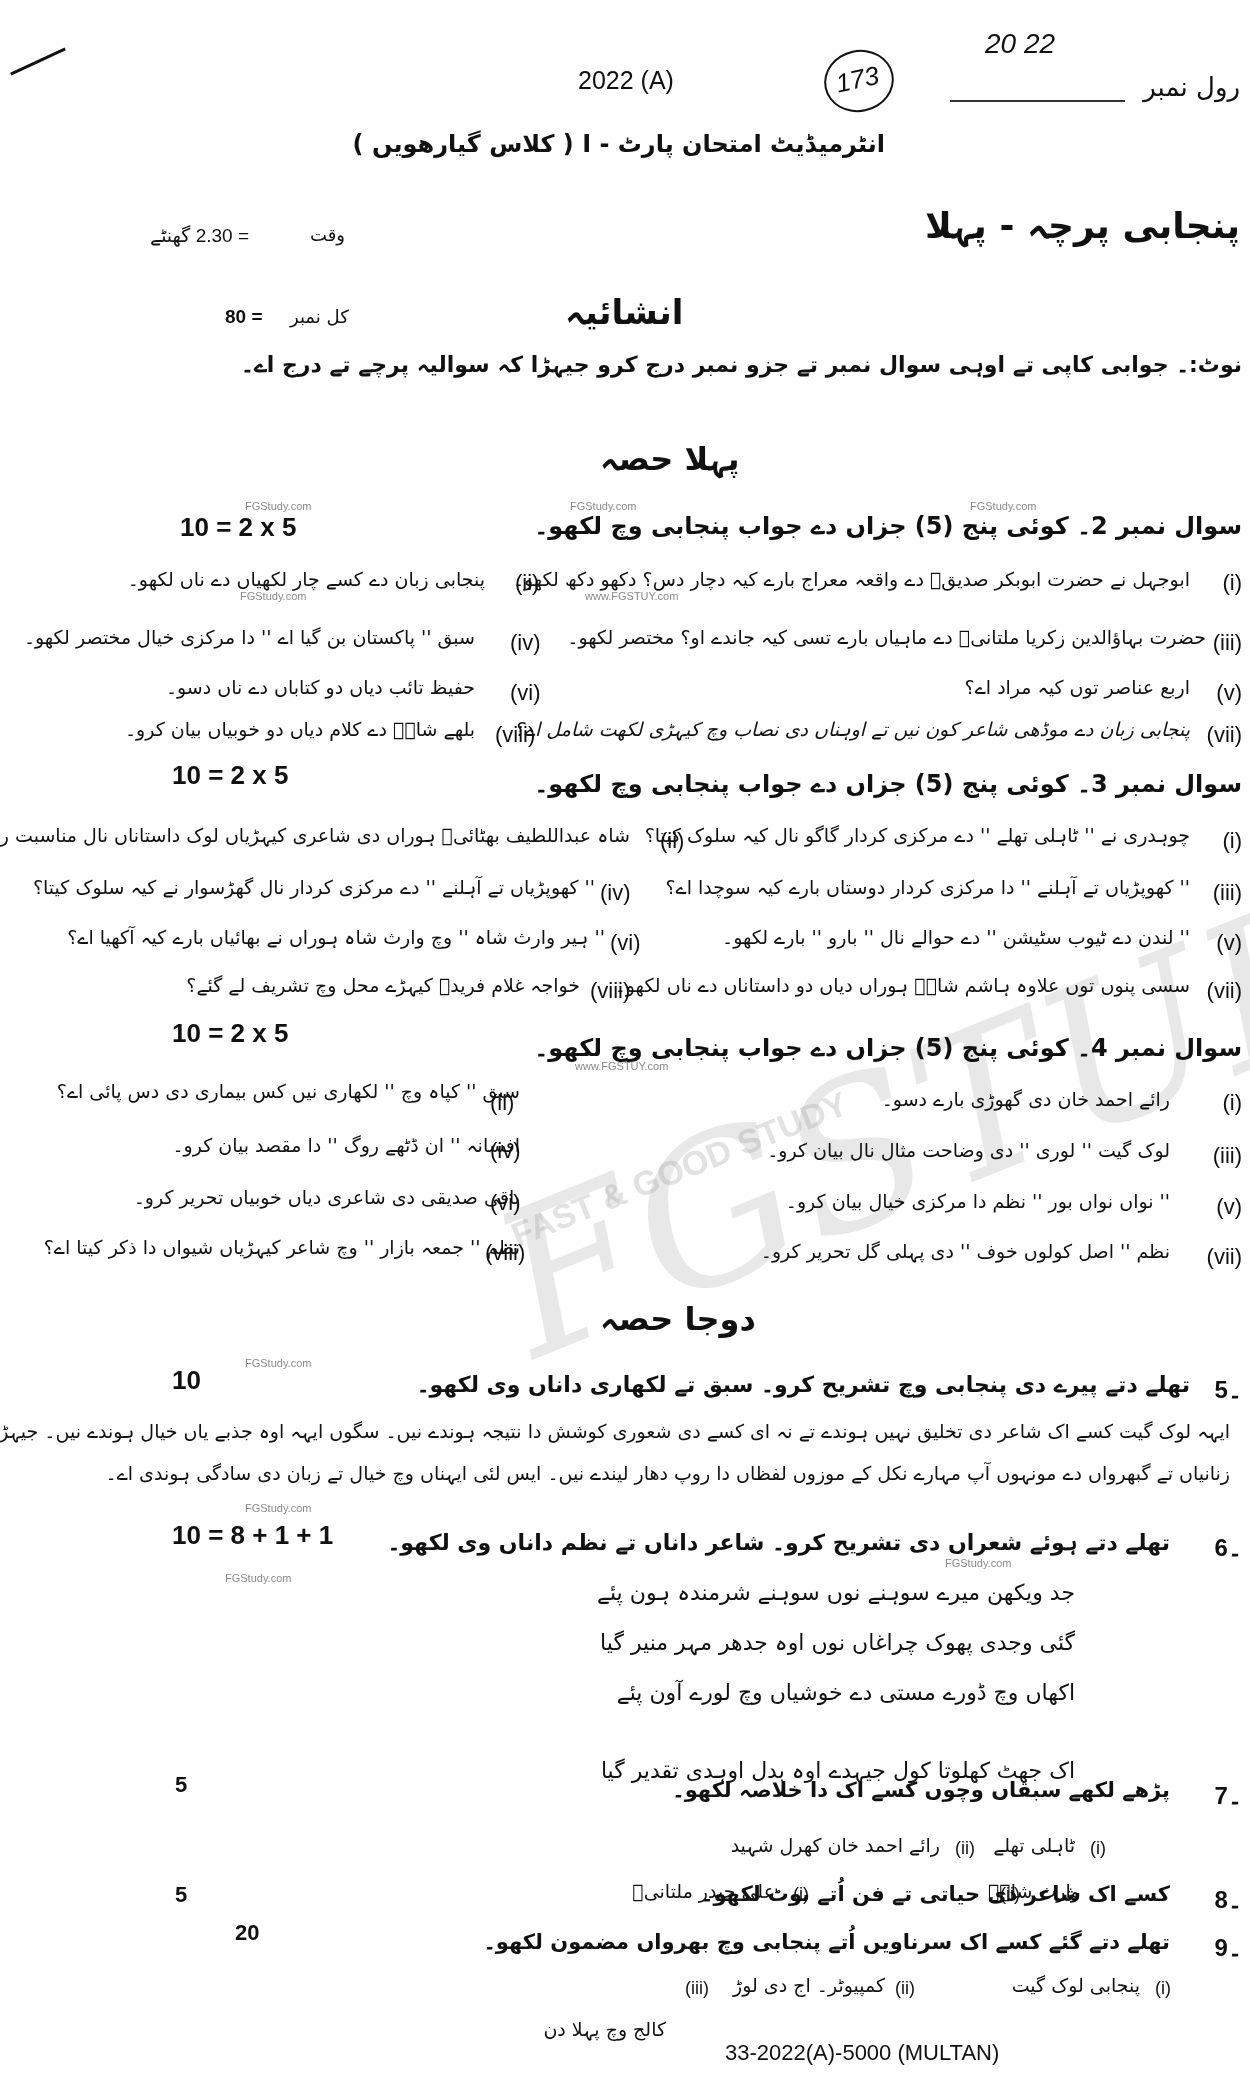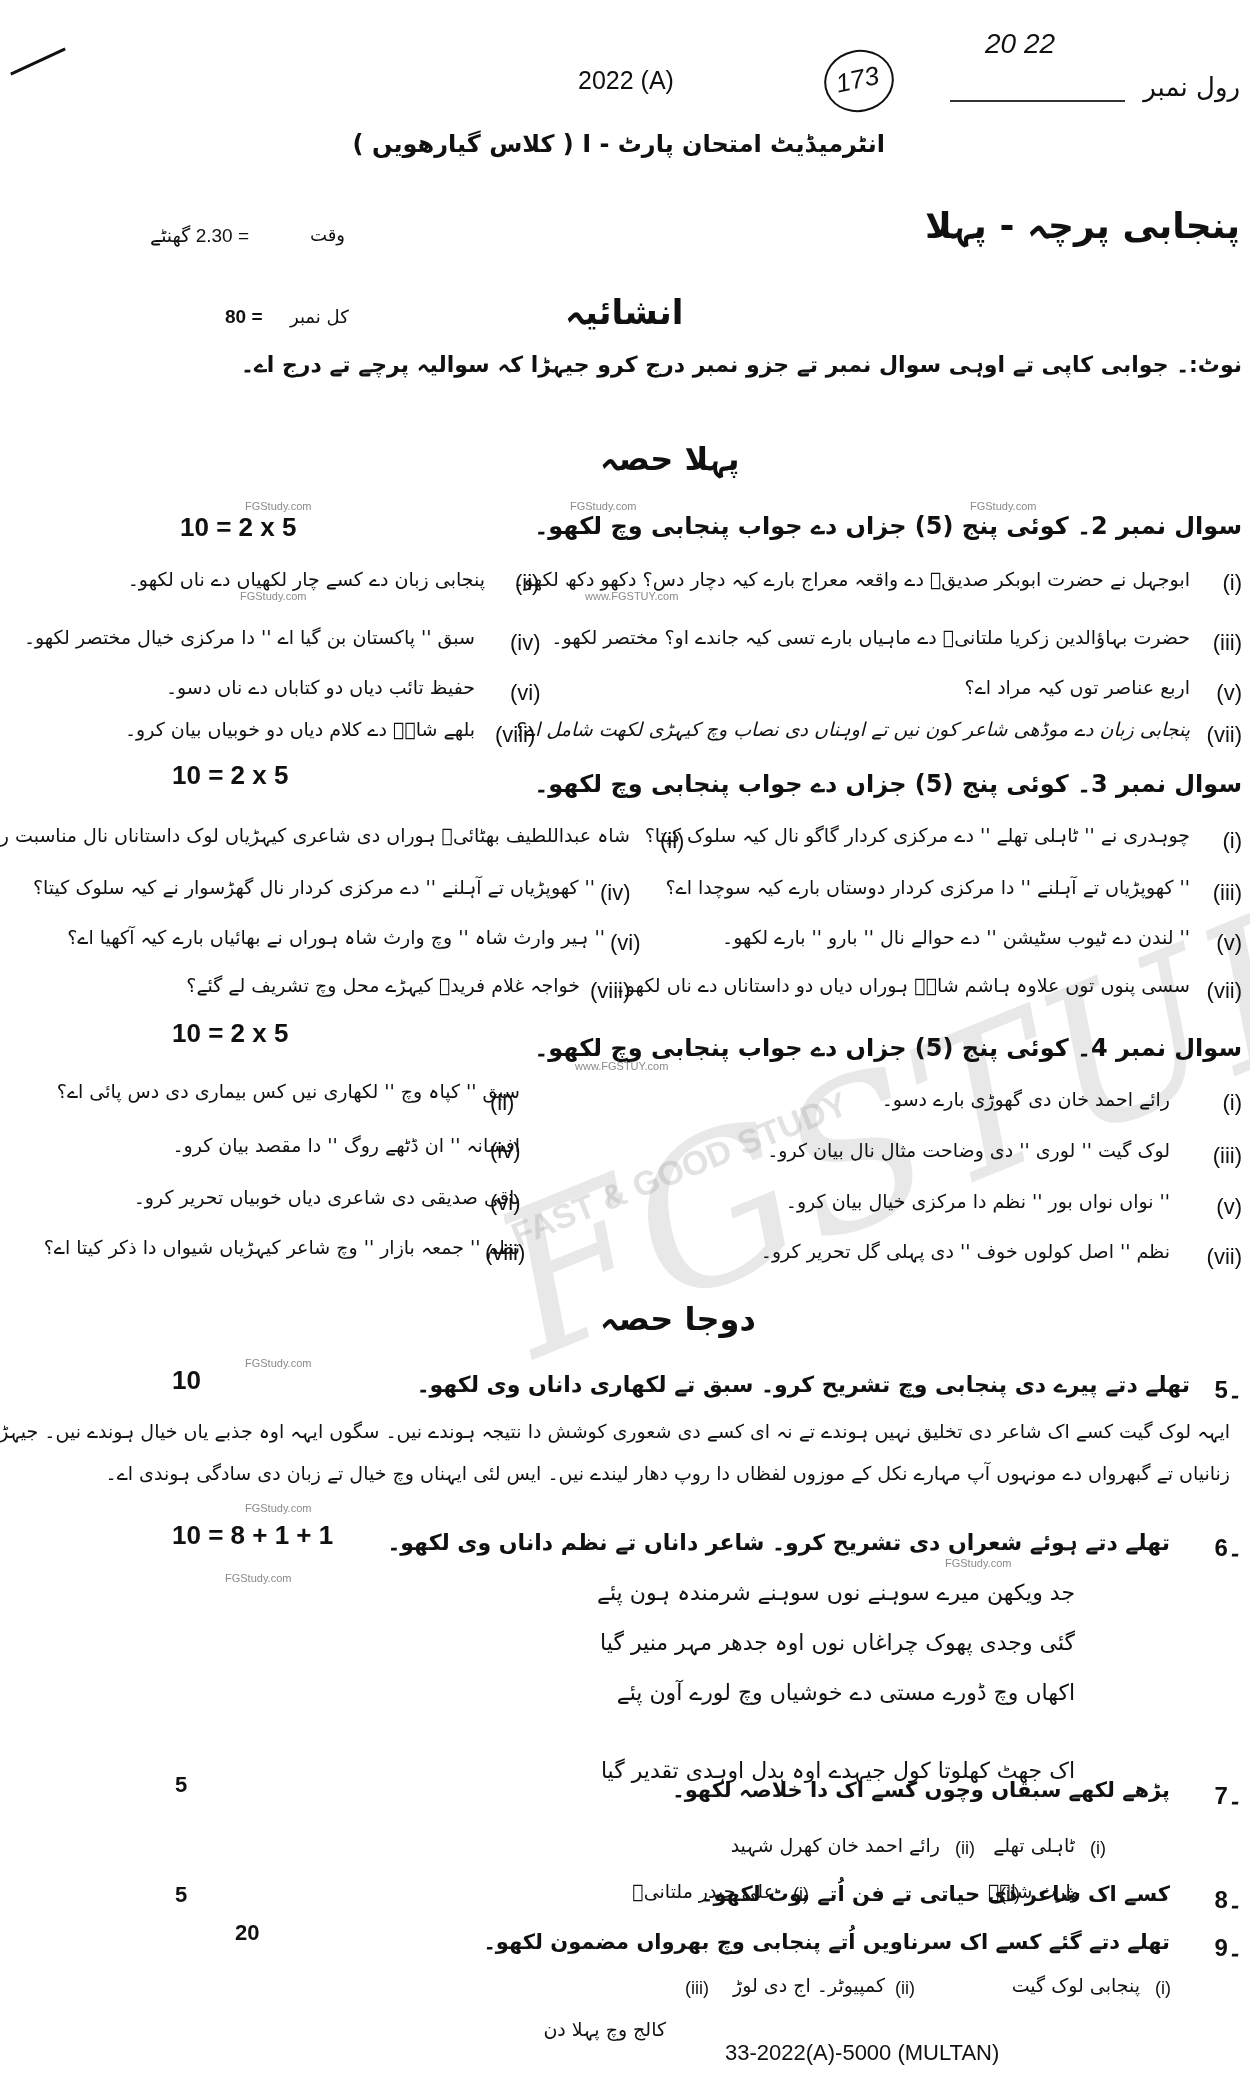--- a/index.html
+++ b/index.html
@@ -59,21 +59,21 @@
 
 <div class="abs urdu bold" style="right:8px; top:512px; font-size:24px;">سوال نمبر 2۔ کوئی پنج (5) جزاں دے جواب پنجابی وچ لکھو۔</div>
 <div class="marks" style="left:180px; top:512px;">10 = 2 x 5</div>
 
 <div class="qnum" style="right:8px; top:570px;">(i)</div>
 <div class="item" style="right:60px; top:568px;">ابوجہل نے حضرت ابوبکر صدیقؓ دے واقعہ معراج بارے کیہ دچار دس؟ دکھو دکھ لکھو۔</div>
 <div class="qnum" style="left:515px; top:570px;">(ii)</div>
 <div class="item" style="right:765px; top:568px;">پنجابی زبان دے کسے چار لکھیاں دے ناں لکھو۔</div>
 
 <div class="qnum" style="right:8px; top:630px;">(iii)</div>
-<div class="item" style="right:60px; top:626px;margin-left:20px;">حضرت بہاؤالدین زکریا ملتانیؒ دے ماہیاں بارے تسی کیہ جاندے او؟ مختصر لکھو۔</div>
+<div class="item" style="right:44px; top:626px;margin-left:20px;">حضرت بہاؤالدین زکریا ملتانیؒ دے ماہیاں بارے تسی کیہ جاندے او؟ مختصر لکھو۔</div>
 <div class="qnum" style="left:510px; top:630px;">(iv)</div>
 <div class="item" style="right:775px; top:626px;">سبق '' پاکستان بن گیا اے '' دا مرکزی خیال مختصر لکھو۔</div>
 
 <div class="qnum" style="right:8px; top:680px;">(v)</div>
 <div class="item" style="right:60px; top:676px;">اربع عناصر توں کیہ مراد اے؟</div>
 <div class="qnum" style="left:510px; top:680px;">(vi)</div>
 <div class="item" style="right:775px; top:676px;">حفیظ تائب دیاں دو کتاباں دے ناں دسو۔</div>
 
 <div class="qnum" style="right:8px; top:722px;">(vii)</div>
 <div class="item" style="right:60px; top:718px;font-style:italic;">پنجابی زبان دے موڈھی شاعر کون نیں تے اوہناں دی نصاب وچ کیہڑی لکھت شامل اے؟</div>

